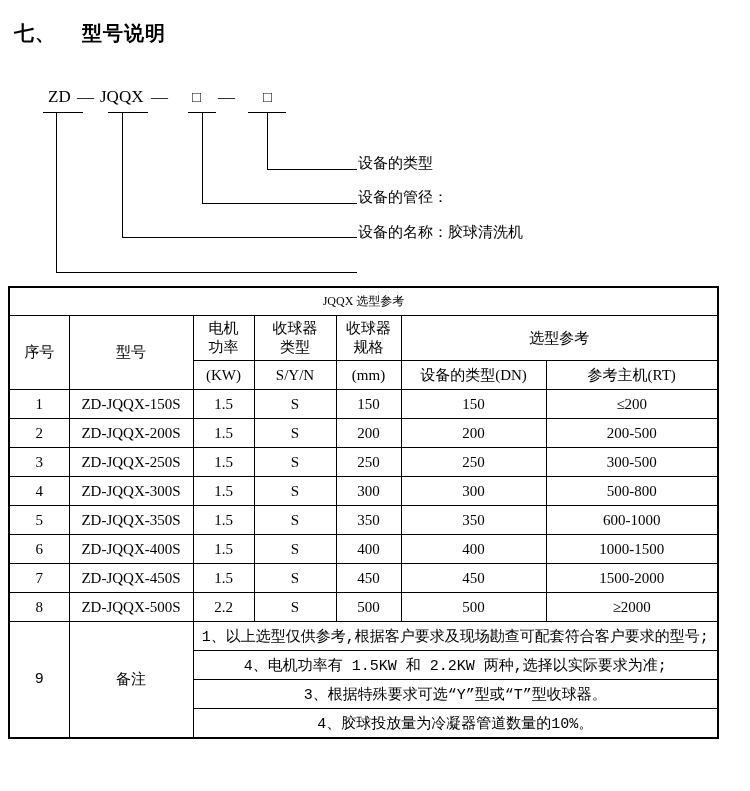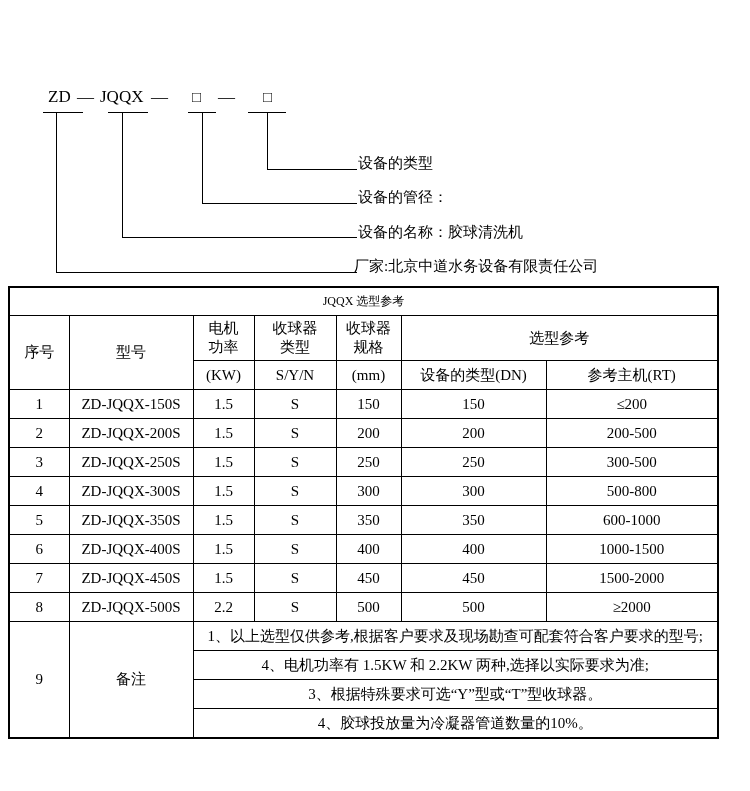--- a/index.html
+++ b/index.html
@@ -63,33 +63,36 @@
     text-align: center;
     vertical-align: middle;
     font-size: 15px;
     padding: 0;
     overflow: hidden;
   }
   tr.row-title td { height: 27px; font-size: 12px; }
   tr.row-head1 td { height: 44px; }
   tr.row-head2 td { height: 28px; }
   tr.row-data td { height: 28px; }
-  tr.row-note td { height: 28px; }
+  tr.row-note td { height: 28px; font-family: Liberation Mono, monospace; }
   td.two-line { white-space: pre-line; line-height: 19px; margin-top: 40px; }
   td.note-cell {
     text-align: left;
     padding-left: 7px;
     font-size: 15px;
   }
 </style>
 </head>
 <body>
 
 <div class="page">
 
+  <div class="section-title">
+    <span class="num">七、</span><span>型号说明</span>
+  </div>
 
   <div class="diagram">
     <span class="model-part" style="left:48px">ZD</span>
     <span class="model-part" style="left:77px">—</span>
     <span class="model-part" style="left:100px">JQQX</span>
     <span class="model-part" style="left:151px">—</span>
     <span class="model-part model-box" style="left:192px">□</span>
     <span class="model-part" style="left:218px">—</span>
     <span class="model-part model-box" style="left:263px">□</span>
 
@@ -104,21 +107,20 @@
     <div class="dline vline" style="left:267px; top:112px; height:57px"></div>
 
     <div class="dline hline" style="left:267px; top:169px; width:90px"></div>
     <div class="dline hline" style="left:202px; top:203px; width:155px"></div>
     <div class="dline hline" style="left:122px; top:237px; width:235px"></div>
     <div class="dline hline" style="left:56px;  top:272px; width:301px"></div>
 
     <div class="callout-label" style="left:358px; top:155px">设备的类型</div>
     <div class="callout-label" style="left:358px; top:189px">设备的管径：</div>
     <div class="callout-label" style="left:358px; top:224px">设备的名称：胶球清洗机</div>
-    <div class="callout-label" style="left:354px; top:258px">厂家:北京中道水务设备有限责任公司</div>
   </div>
 
   <table class="spec">
     <colgroup>
       <col style="width:60px">
         <col style="width:124px">
         <col style="width:61px">
       <col style="width:82px">
         <col style="width:65px">
         <col style="width:145px">

